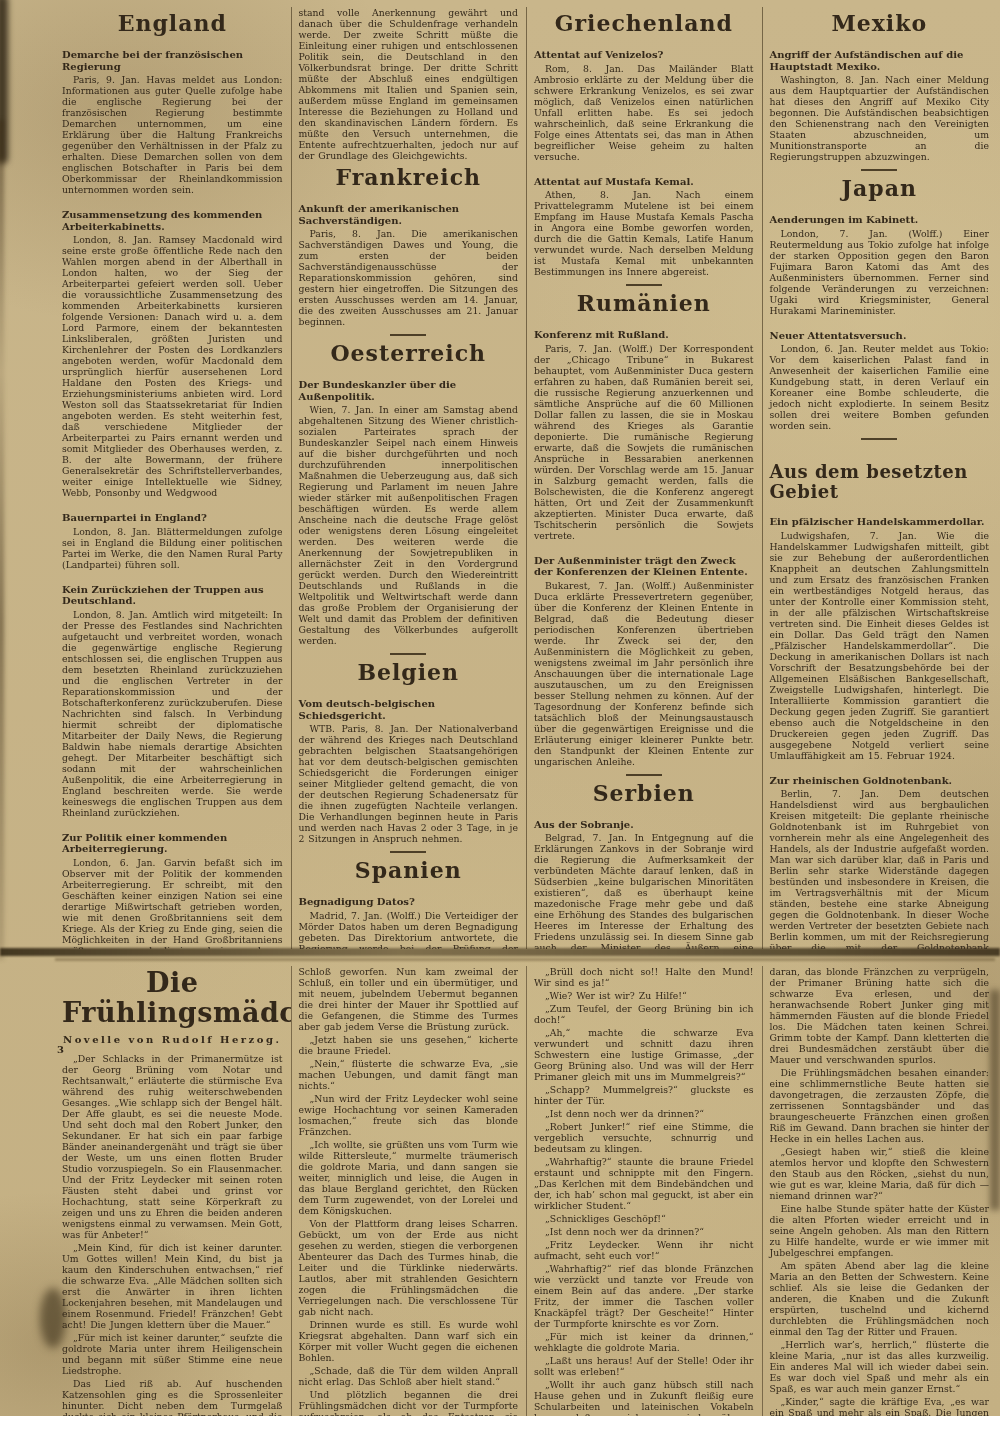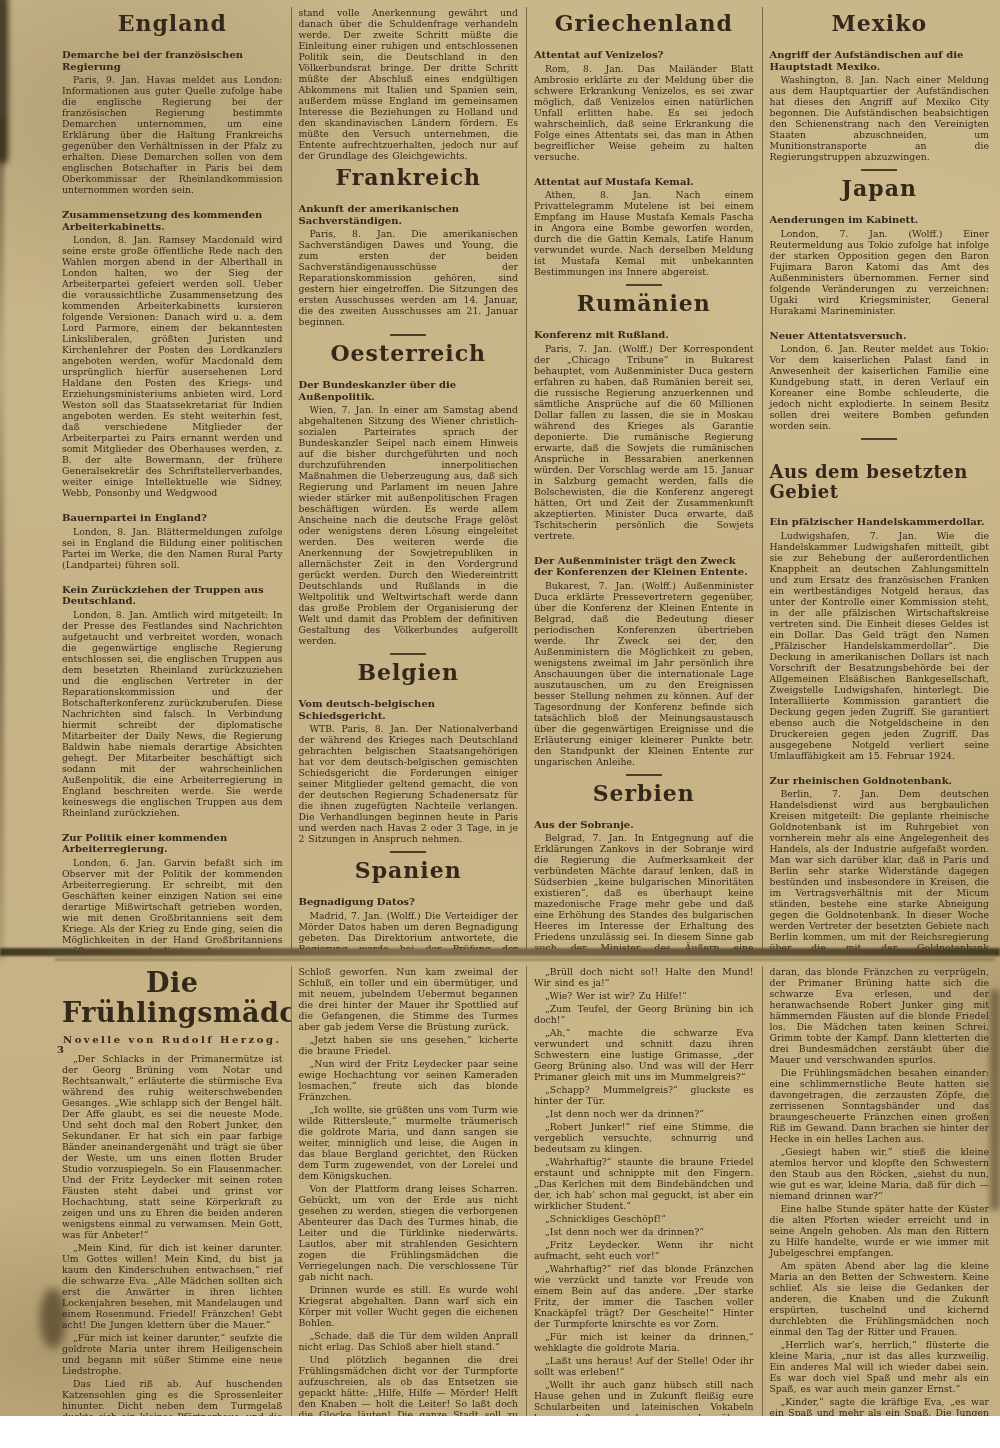--- a/index.html
+++ b/index.html
@@ -138,21 +138,22 @@
           <p class="para">„Der Schlacks in der Primanermütze ist der Georg Brüning vom Notar und Rechtsanwalt,“ erläuterte die stürmische Eva während des ruhig weiterschwebenden Gesanges. „Wie schlapp sich der Bengel hält. Der Affe glaubt, es sei die neueste Mode. Und seht doch mal den Robert Junker, den Sekundaner. Er hat sich ein paar farbige Bänder aneinandergenäht und trägt sie über der Weste, um uns einen flotten Bruder Studio vorzuspiegeln. So ein Flausenmacher. Und der Fritz Leydecker mit seinen roten Fäusten steht dabei und grinst vor Hochachtung, statt seine Körperkraft zu zeigen und uns zu Ehren die beiden anderen wenigstens einmal zu verwamsen. Mein Gott, was für Anbeter!“</p>
           <p class="para">„Mein Kind, für dich ist keiner darunter. Um Gottes willen! Mein Kind, du bist ja kaum den Kinderschuhen entwachsen,“ rief die schwarze Eva. „Alle Mädchen sollten sich erst die Anwärter in ihren lichten Lockenjahren besehen, mit Mandelaugen und einem Rosenmund. Friedel! Fränzchen! Gebt acht! Die Jungen klettern über die Mauer.“</p>
           <p class="para">„Für mich ist keiner darunter,“ seufzte die goldrote Maria unter ihrem Heiligenschein und begann mit süßer Stimme eine neue Liedstrophe.</p>
           <p class="para">Das Lied riß ab. Auf huschenden Katzensohlen ging es die Sprossenleiter hinunter. Dicht neben dem Turmgelaß duckte sich ein kleines Pförtnerhaus, und die Mädchen schlüpften, aneinandergedrängt wie die Hühner vor dem Regen, durch die schmale Pforte und lauschten mit klopfenden Herzen hinter den Bohlen.</p>
         </div>
     </div>
     <div class="fcol">
         <div id="fbody1">
           <p class="para cont">Schloß geworfen. Nun kam zweimal der Schluß, ein toller und ein übermütiger, und mit neuem, jubelndem Uebermut begannen die drei hinter der Mauer ihr Spottlied auf die Gefangenen, die Stimme des Turmes aber gab jedem Verse die Brüstung zurück.</p>
           <p class="para">„Jetzt haben sie uns gesehen,“ kicherte die braune Friedel.</p>
-          <p class="para">„Nun wird der Fritz Leydecker paar seine ewige Hochachtung vor seinen Kameraden losmachen,“ freute sich das blonde Fränzchen.</p>
+          <p class="para">„Nein,“ flüsterte die schwarze Eva, „sie machen Uebungen, und damit fängt man nichts.“</p>
+          <p class="para">„Nun wird der Fritz Leydecker wohl seine ewige Hochachtung vor seinen Kameraden losmachen,“ freute sich das blonde Fränzchen.</p>
           <p class="para">„Ich wollte, sie grüßten uns vom Turm wie wilde Rittersleute,“ murmelte träumerisch die goldrote Maria, und dann sangen sie weiter, minniglich und leise, die Augen in das blaue Bergland gerichtet, den Rücken dem Turm zugewendet, von der Lorelei und dem Königskuchen.</p>
           <p class="para">Von der Plattform drang leises Scharren. Gebückt, um von der Erde aus nicht gesehen zu werden, stiegen die verborgenen Abenteurer das Dach des Turmes hinab, die Leiter und die Türklinke niederwärts. Lautlos, aber mit strahlenden Gesichtern zogen die Frühlingsmädchen die Verriegelungen nach. Die verschlossene Tür gab nicht nach.</p>
           <p class="para">Drinnen wurde es still. Es wurde wohl Kriegsrat abgehalten. Dann warf sich ein Körper mit voller Wucht gegen die eichenen Bohlen.</p>
           <p class="para">„Schade, daß die Tür dem wilden Anprall nicht erlag. Das Schloß aber hielt stand.“</p>
           <p class="para">Und plötzlich begannen die drei Frühlingsmädchen dicht vor der Turmpforte aufzuschreien, als ob das Entsetzen sie gepackt hätte: „Hilfe, Hilfe — Mörder! Helft den Knaben — holt die Leiter! So laßt doch die Glocke läuten! Die ganze Stadt soll zu Hilfe kommen — zu Hilfe —“</p>
         </div>
       </div>
     <div class="fcol">
         <div id="fbody2">
           <p class="para">„Brüll doch nicht so!! Halte den Mund! Wir sind es ja!“</p>

